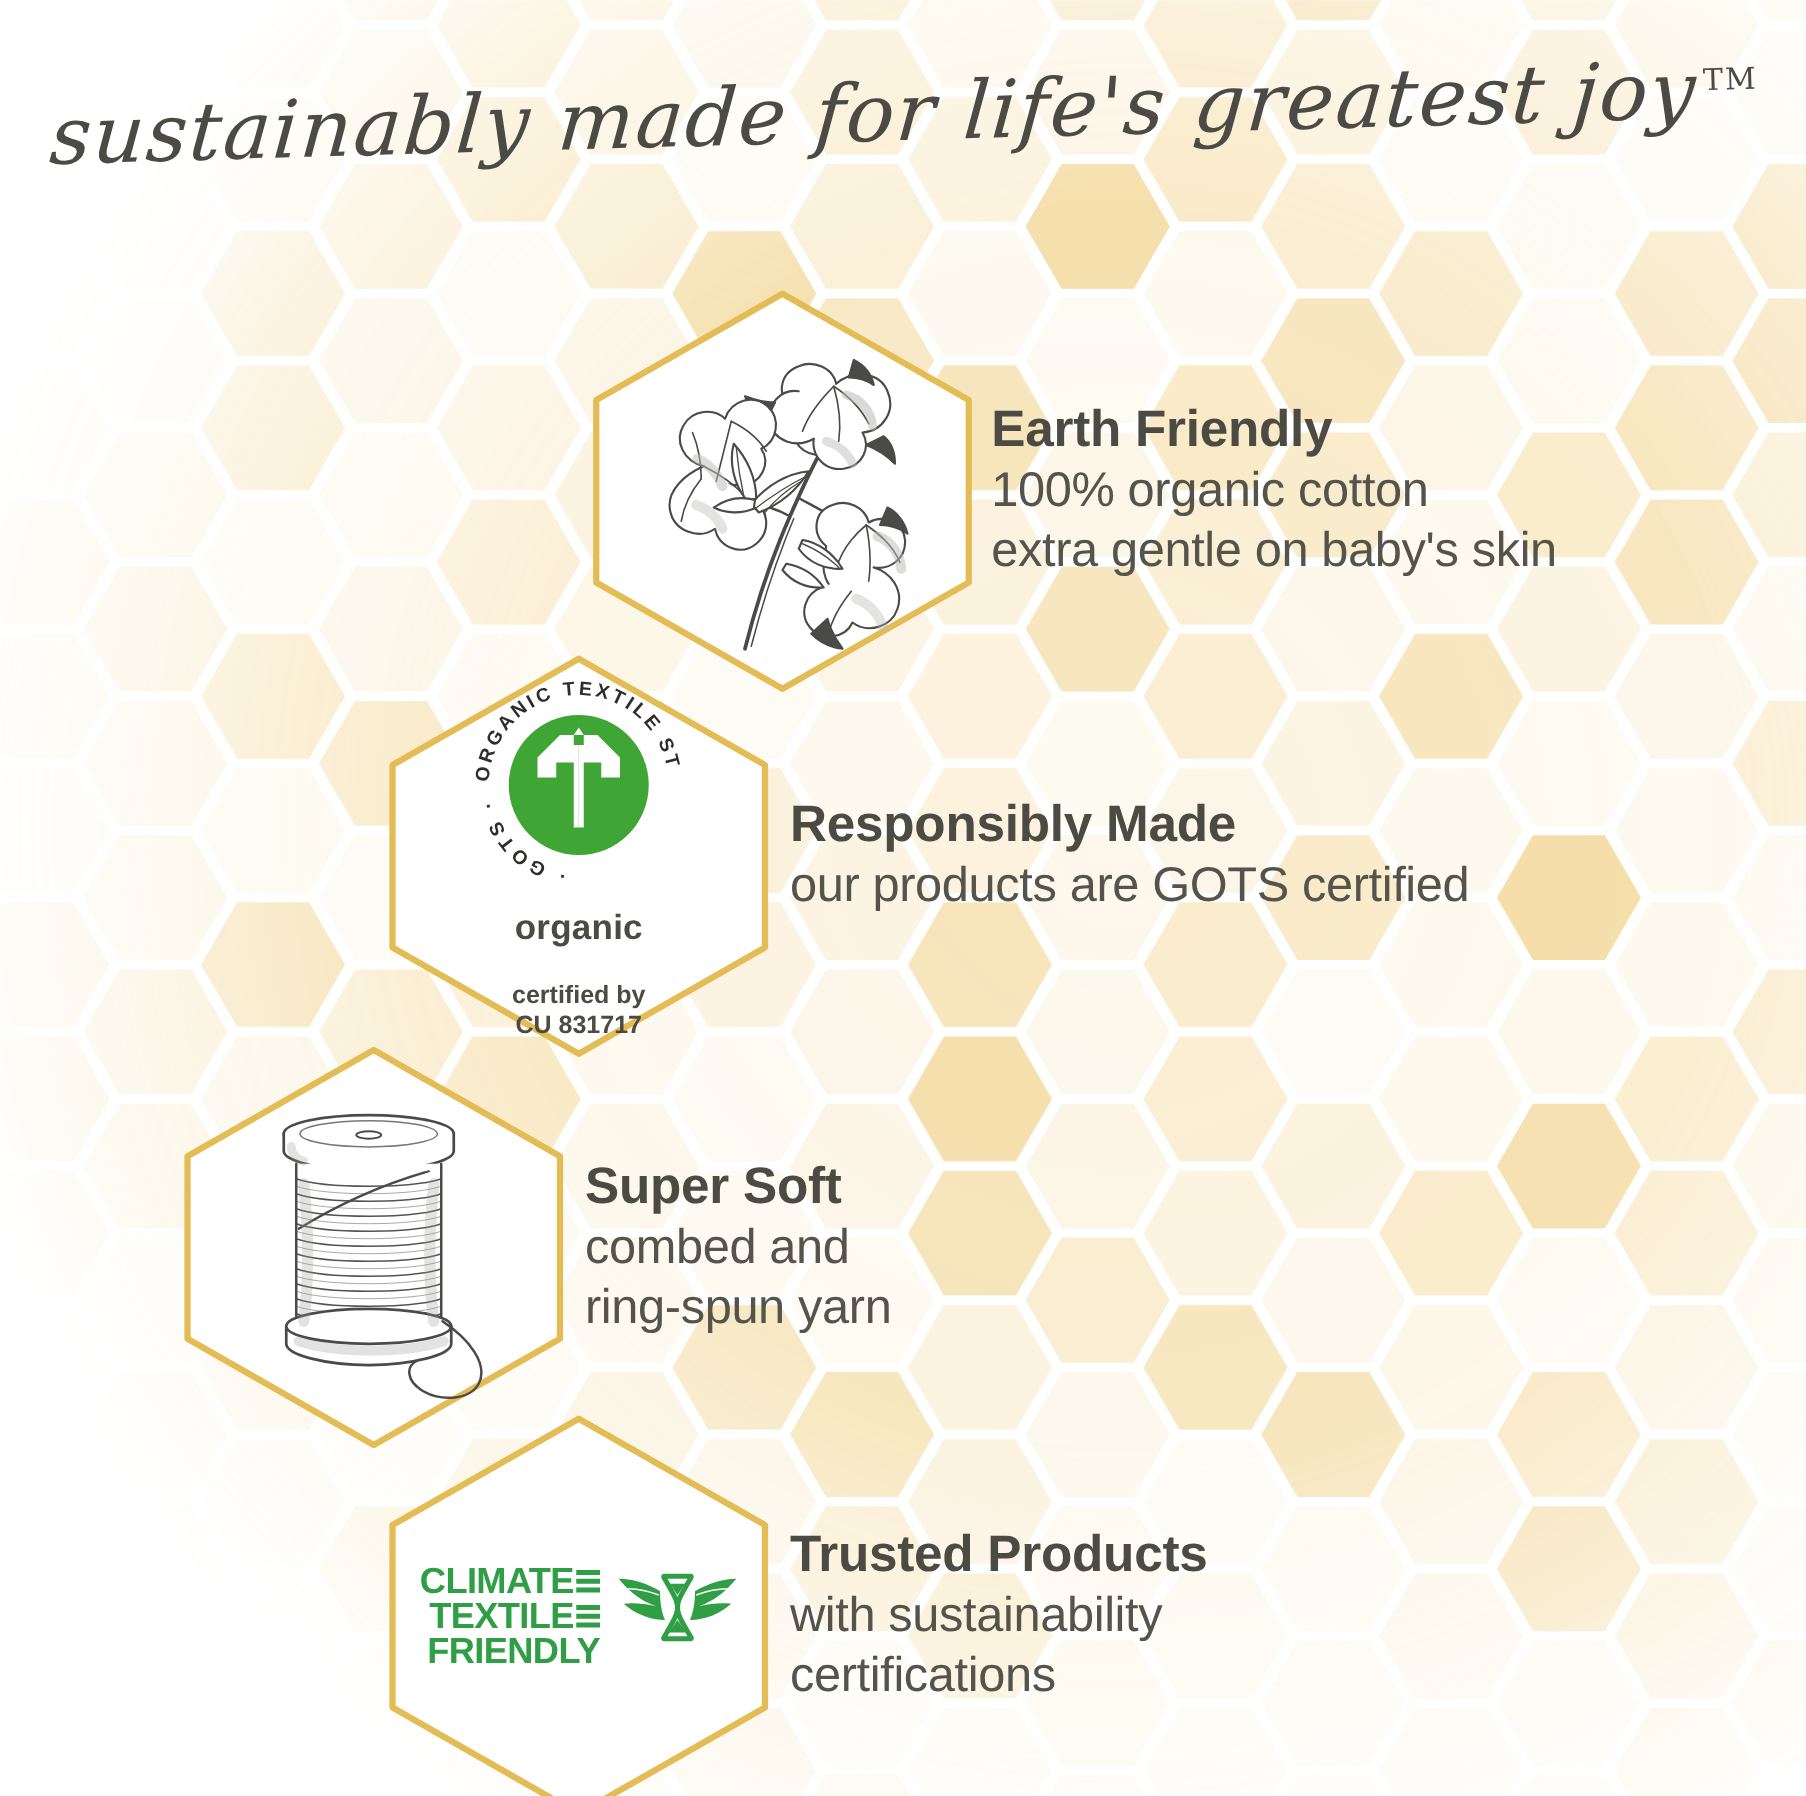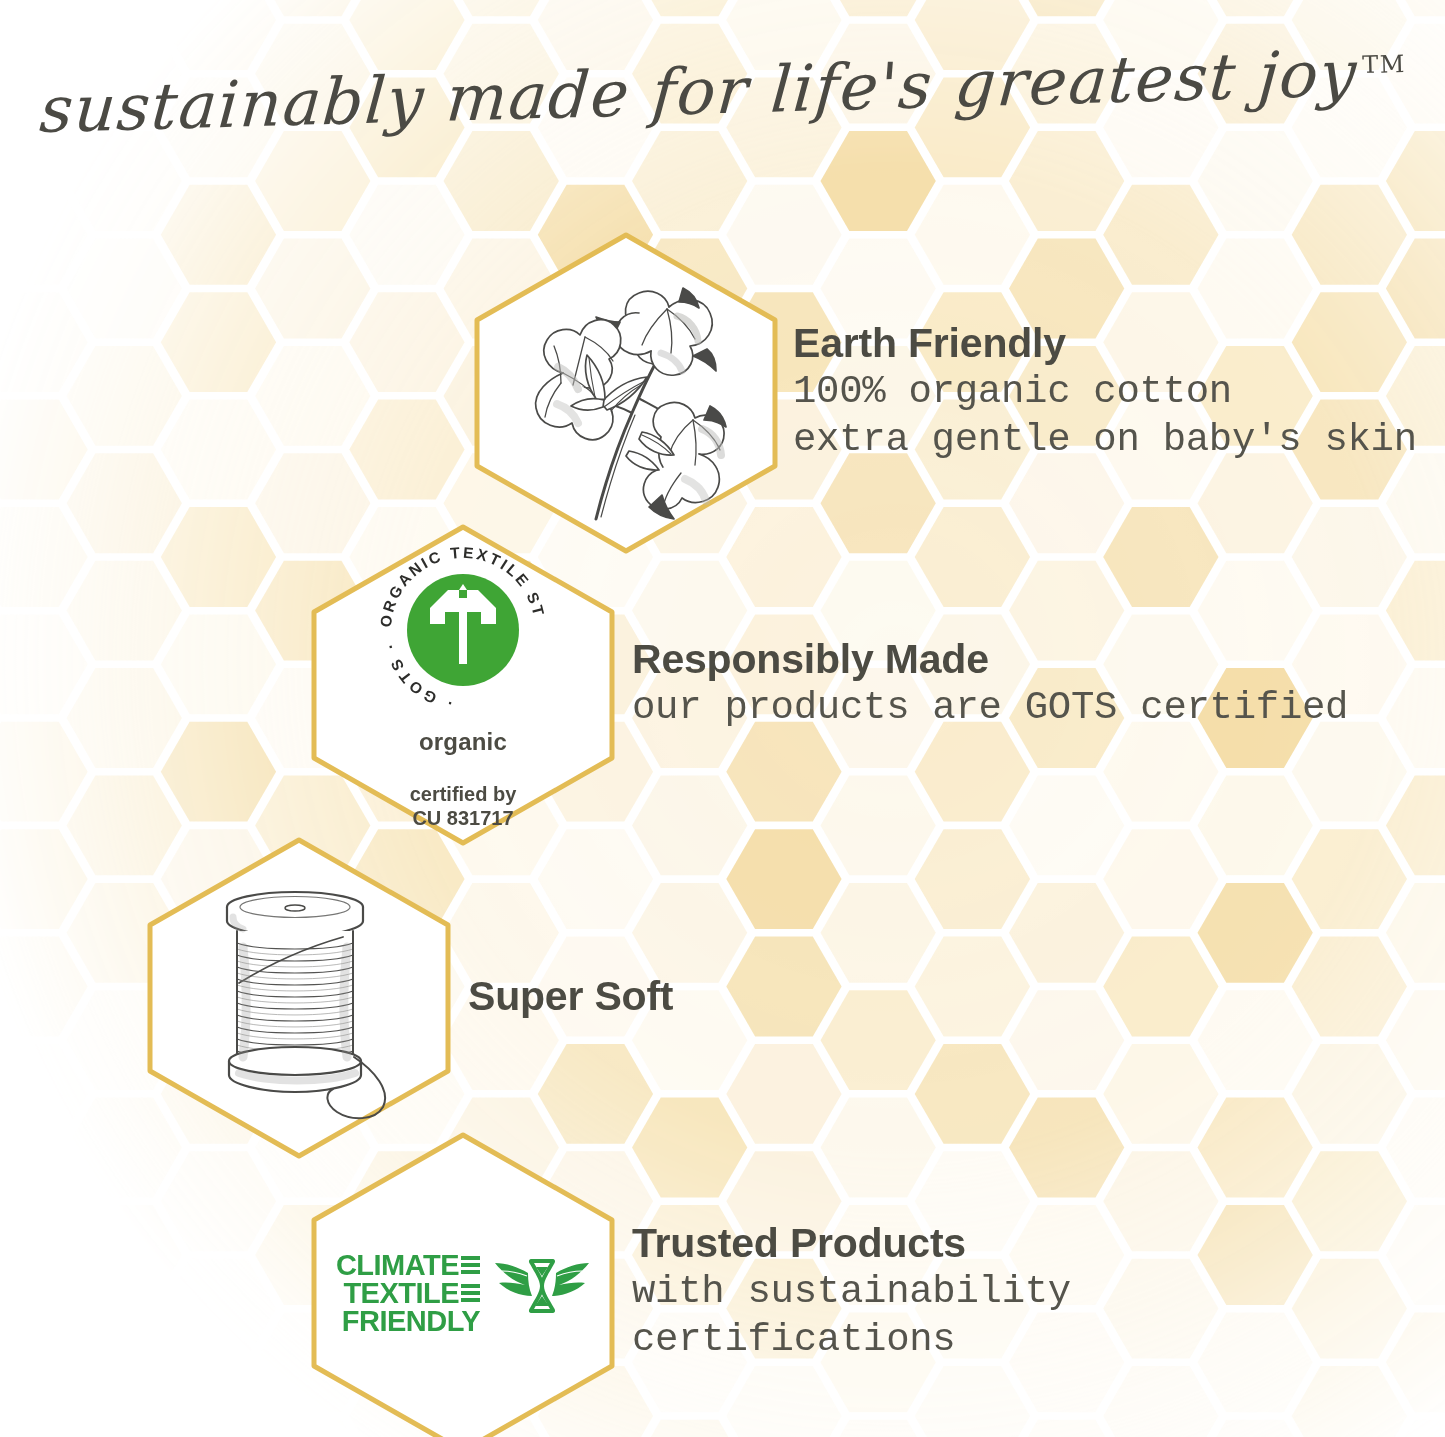--- a/index.html
+++ b/index.html
@@ -68,29 +68,29 @@
     line-height:1.12;
     font-family:"Liberation Sans",sans-serif;
   }
   .txt p{
     margin:0;
     font-size:39px;
     font-weight:300;
     color:#55544c;
     line-height:1.23;
     letter-spacing:-0.3px;
-    font-family:Liberation Mono, monospace;
+    font-family:Liberation Sans, sans-serif;
   }
   .txt p span{display:block;}
 
   
   .gots{display:flex;flex-direction:column;align-items:center;}
   .gots-mark{position:relative;width:180px;height:180px;}
   .gots-label{
-    font-size:24px;font-weight:bold;color:#4c4b43;margin-top:8px;
+    font-size:28px;font-weight:bold;color:#4c4b43;margin-top:8px;
     letter-spacing:0.2px;font-family:"Liberation Sans",sans-serif;
   }
   .gots-sub{
     font-size:20px;font-weight:bold;color:#4c4b43;line-height:1.2;text-align:center;
     margin-top:26px;font-family:"Liberation Sans",sans-serif;
   }
   .gots-sub span{display:block;}
 
   
   .cpf{display:flex;align-items:flex-start;gap:14px;}
@@ -586,20 +586,24 @@
             <path d="M64 72 C68 110 68 150 64 182" stroke="#9a9a98" stroke-width="9" fill="none" stroke-linecap="round"></path>
             <path d="M168 72 C164 110 164 150 168 182" stroke="#9a9a98" stroke-width="9" fill="none" stroke-linecap="round"></path>
             <path d="M60 198 C90 208 146 208 176 198" stroke="#9a9a98" stroke-width="8" fill="none" stroke-linecap="round"></path>
             <path d="M54 42 C54 48 58 52 64 54" stroke="#9a9a98" stroke-width="7" fill="none" stroke-linecap="round"></path>
           </g>
         </svg>
       </div>
     </div>
     <div class="txt" style="margin-left:6px;">
       <h3>Super Soft</h3>
+      <p>
+        <span>combed and</span>
+        <span>ring-spun yarn</span>
+      </p>
     </div>
   </div>
 
   <div class="row" style="left:300px;top:1128px;">
     <div class="hex" style="width:326px;height:330px;">
       <svg width="326" height="330" viewBox="0 0 326 330">
         <path d="M163 7 L312 92 L312 238 L163 323 L14 238 L14 92 Z" fill="#ffffff" stroke="#E3BC55" stroke-width="5" stroke-linejoin="round"></path>
       </svg>
       <div class="hex-content">
         <div class="cpf">

